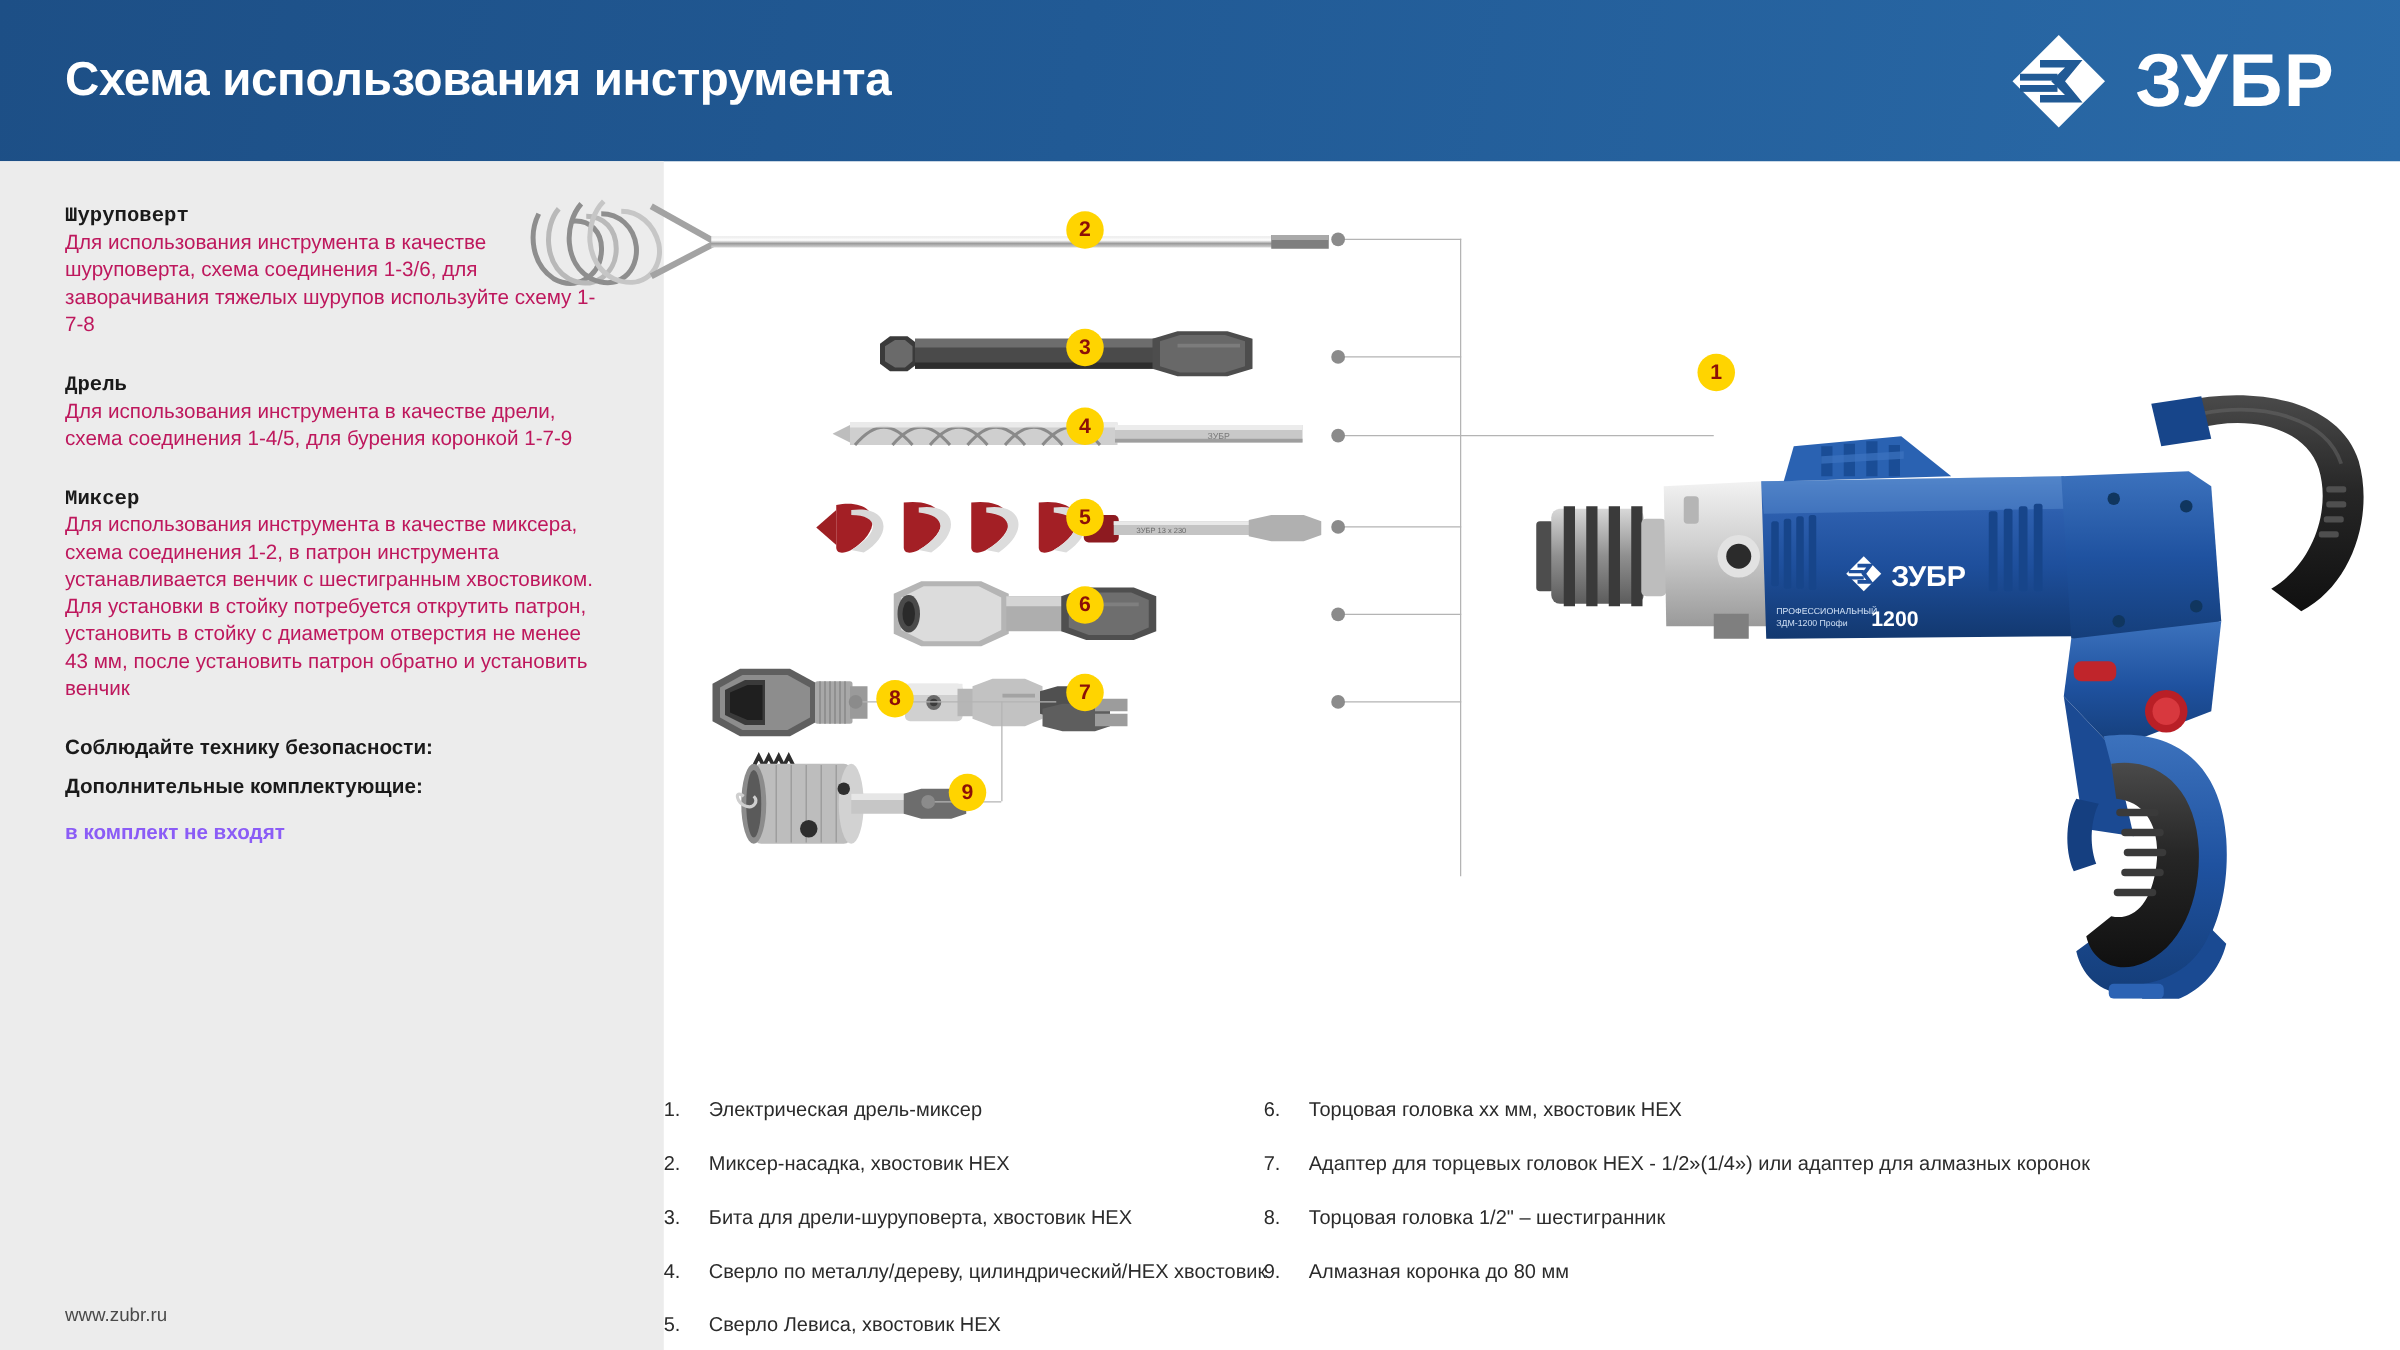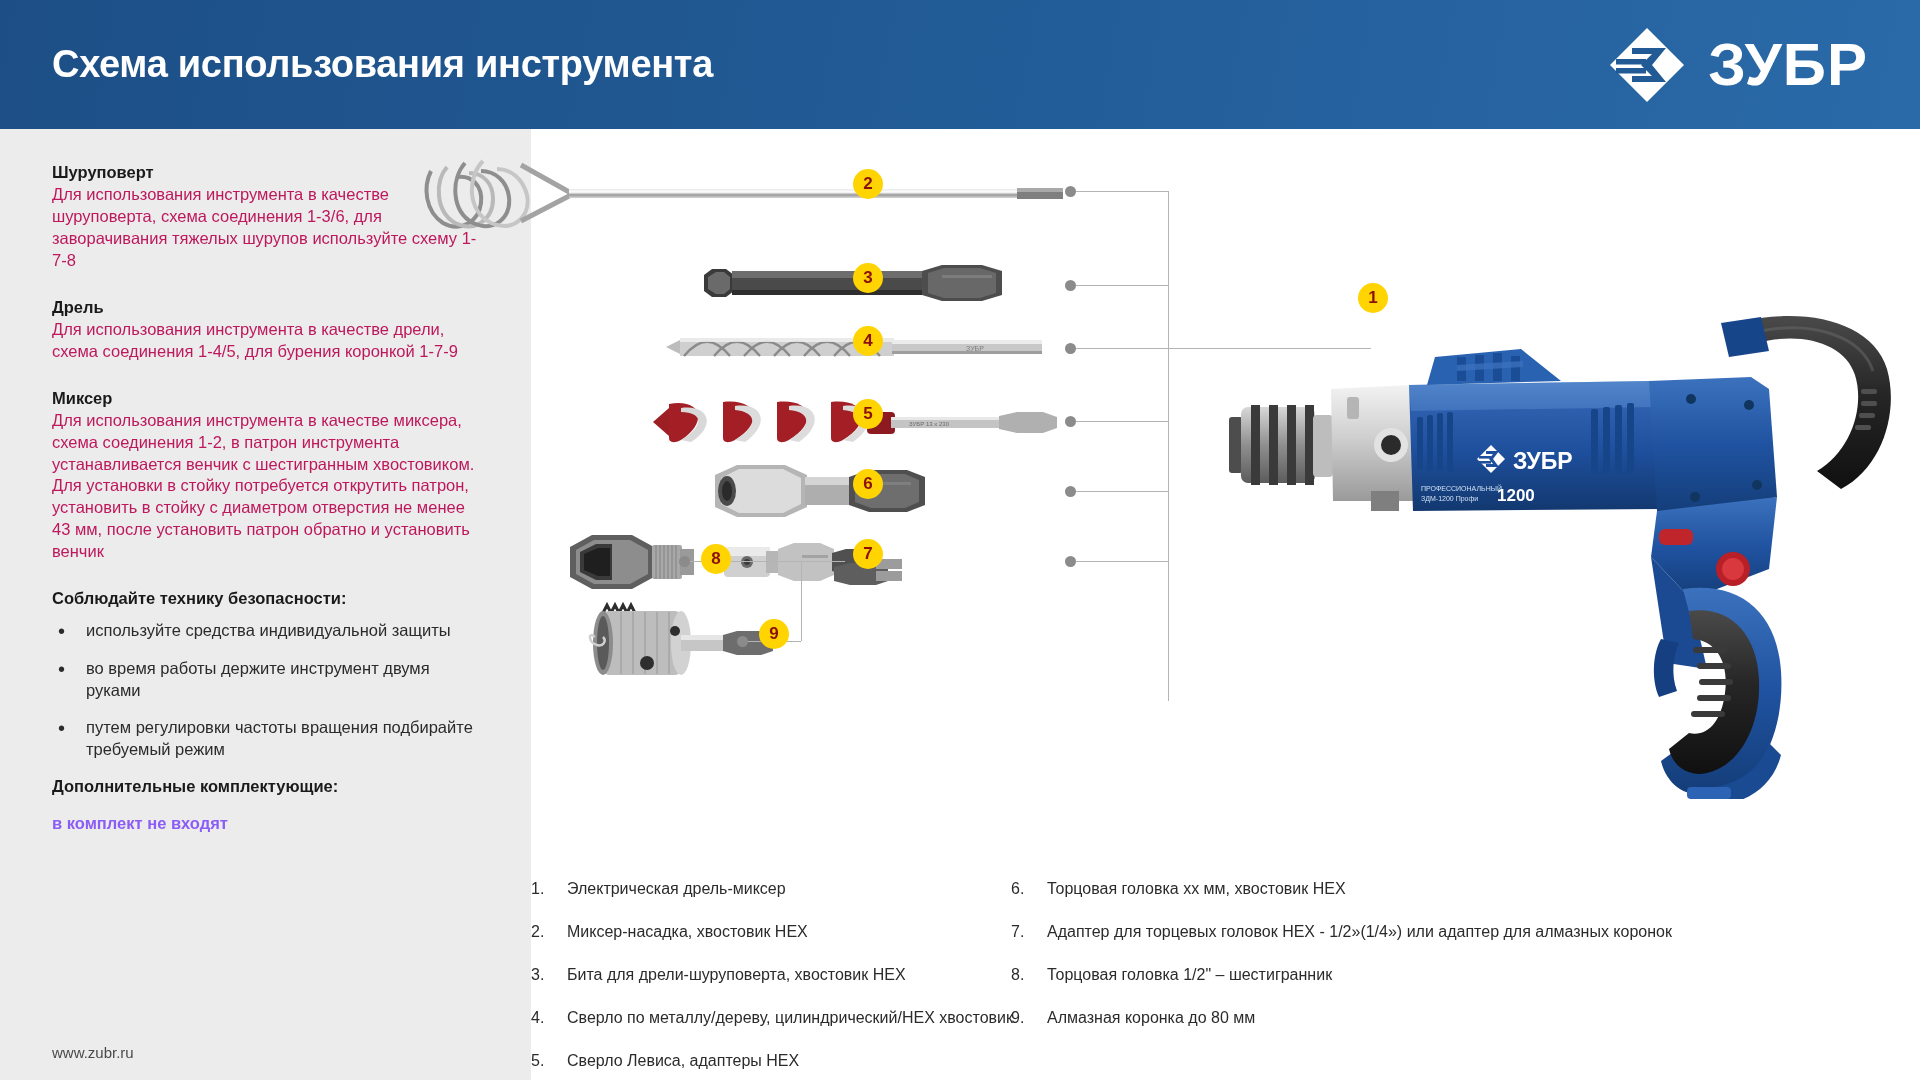--- a/index.html
+++ b/index.html
@@ -30,21 +30,21 @@
     line-height: 1; font-family: "Liberation Sans", sans-serif;
   }
 
   
   .sidebar {
     position: absolute; left: 0; top: 129px; width: 531px; height: 951px;
     background: #ececec;
   }
   .sidebar-inner { padding: 34px 44px 0 52px; }
   .sec-title {
-    font-size: 16.5px; font-weight: bold; color: #1a1a1a; margin-bottom: 2px;
+    font-size: 16.5px; font-weight: bold; color: #1a1a1a; margin-bottom: 2px; font-family: Liberation Mono, monospace;
   }
   .sec-body {
     font-size: 16.5px; color: #be185d; line-height: 1.33; margin-bottom: 26px;
   }
   .sec-body.tight { margin-bottom: 0; }
 
   .bullet-head {
     font-size: 16.5px; font-weight: bold; color: #1a1a1a;
     margin-top: 10px; margin-bottom: 12px;
   }
@@ -132,25 +132,20 @@
       <div class="sec-body">Для использования инструмента в качестве шуруповерта, схема соединения 1-3/6, для заворачивания тяжелых шурупов используйте схему 1-7-8</div>
 
       <div class="sec-title">Дрель</div>
       <div class="sec-body">Для использования инструмента в качестве дрели, схема соединения 1-4/5, для бурения коронкой 1-7-9</div>
 
       <div class="sec-title">Миксер</div>
       <div class="sec-body tight">Для использования инструмента в качестве миксера, схема соединения 1-2, в патрон инструмента устанавливается венчик с шестигранным хвостовиком.</div>
       <div class="sec-body">Для установки в стойку потребуется открутить патрон, установить в стойку с диаметром отверстия не менее 43 мм, после установить патрон обратно и установить венчик</div>
 
       <div class="bullet-head">Соблюдайте технику безопасности:</div>
-      <ul class="bullets">
-        <li>используйте средства индивидуальной защиты</li>
-        <li>во время работы держите инструмент двумя руками</li>
-        <li>путем регулировки частоты вращения подбирайте требуемый режим</li>
-      </ul>
 
       <div class="bullet-head">Дополнительные комплектующие:</div>
 
       <div class="note-bold">в комплект не входят</div>
     </div>
     <div class="site">www.zubr.ru</div>
   </div>
 
   <div class="diagram">
 
@@ -491,21 +486,21 @@
       <div class="legend-row">
         <span class="legend-num">3.</span>
         <span class="legend-text">Бита для дрели-шуруповерта, хвостовик HEX</span>
       </div>
       <div class="legend-row">
         <span class="legend-num">4.</span>
         <span class="legend-text">Сверло по металлу/дереву, цилиндрический/HEX хвостовик</span>
       </div>
       <div class="legend-row">
         <span class="legend-num">5.</span>
-        <span class="legend-text">Сверло Левиса, адаптеры HEX</span>
+        <span class="legend-text">Сверло Левиса, хвостовик HEX</span>
       </div>
     </div>
     <div class="legend-col right">
       <div class="legend-row">
         <span class="legend-num">6.</span>
         <span class="legend-text">Торцовая головка хх мм, хвостовик HEX</span>
       </div>
       <div class="legend-row">
         <span class="legend-num">7.</span>
         <span class="legend-text">Адаптер для торцевых головок HEX - 1/2»(1/4») или адаптер для алмазных коронок</span>

